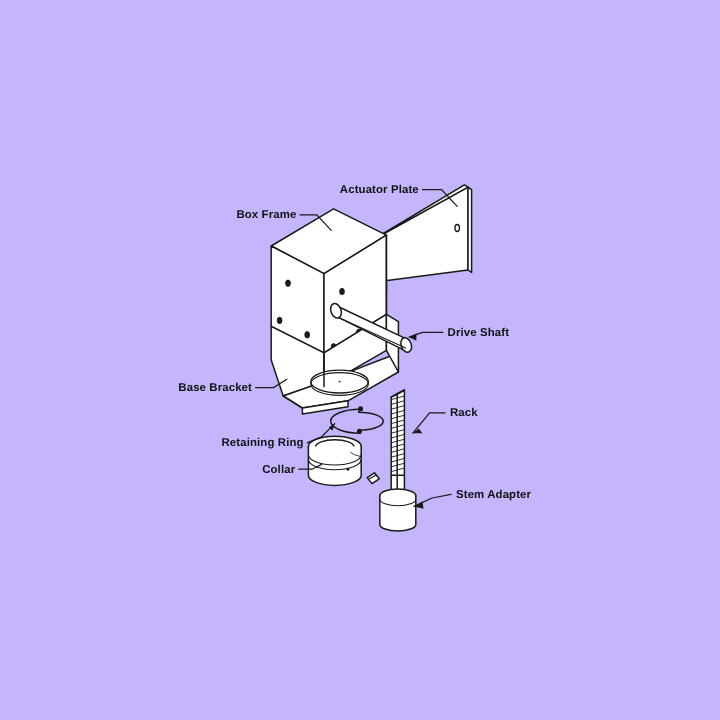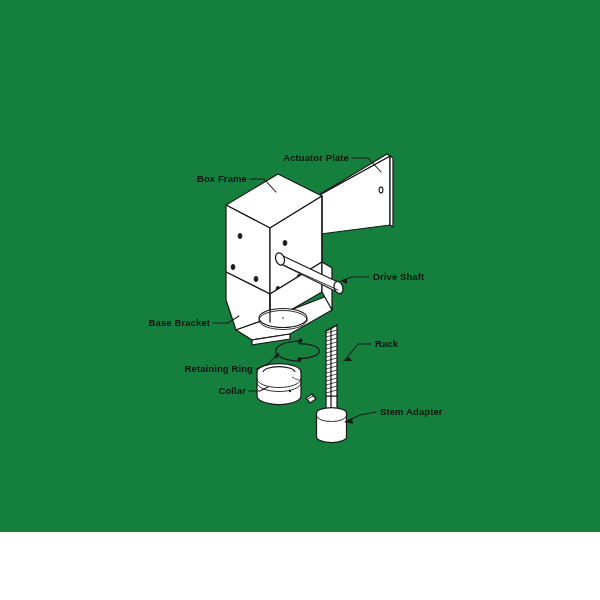--- a/index.html
+++ b/index.html
@@ -9,22 +9,22 @@
   }
   body {
     width: 600px;
     height: 600px;
     font-family: "Liberation Sans", sans-serif;
     overflow: hidden;
   }
   #diagram-root {
     position: relative;
     width: 600px;
-    height: 532px;
-    background: #15803d;
+    height: 600px;
+    background: #c4b5fd;
   }
   svg#assembly-svg {
     display: block;
     width: 600px;
     height: 600px;
   }
   .part-line {
     fill: none;
     stroke: #1a1a1a;
     stroke-width: 1.25;

